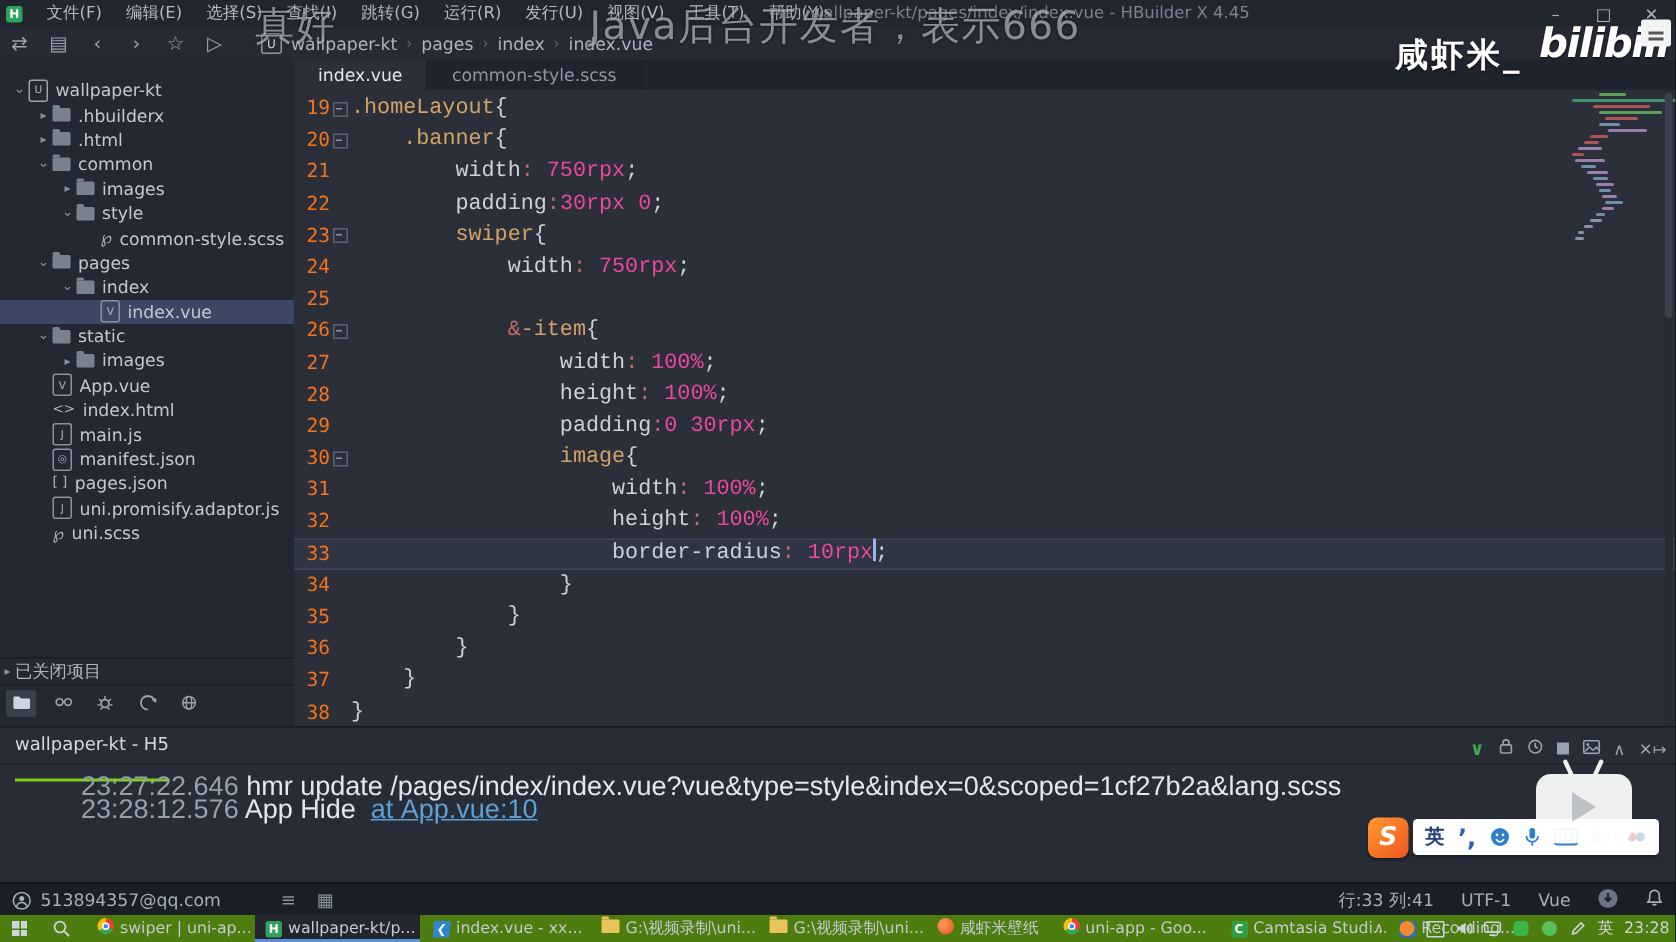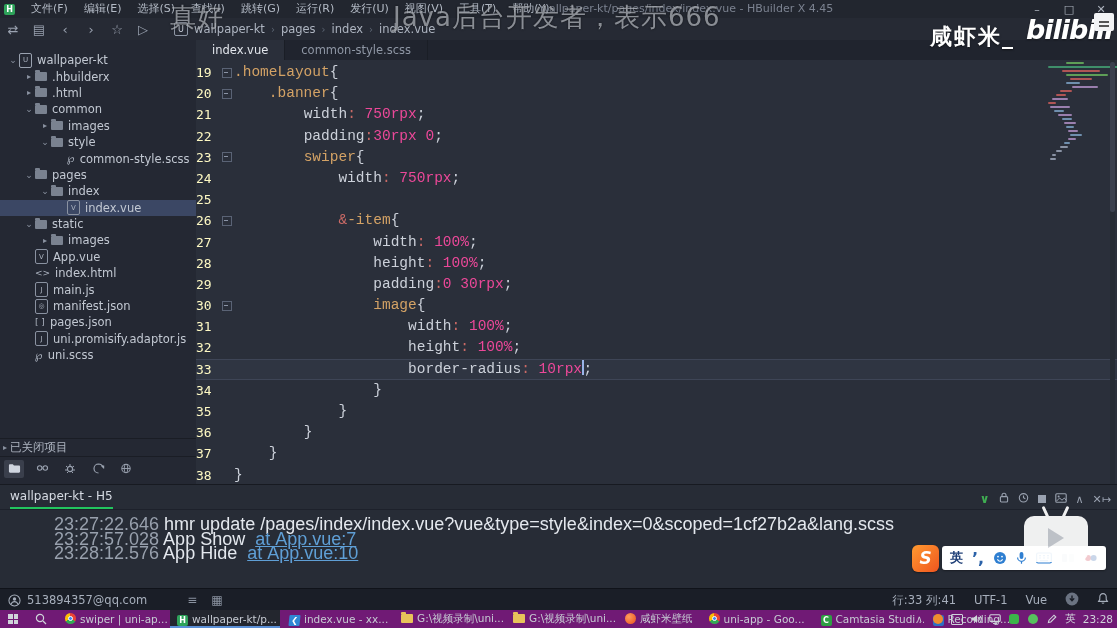--- a/index.html
+++ b/index.html
@@ -42,51 +42,51 @@
             display:flex;align-items:center;gap:8px;padding-left:4px;box-sizing:border-box;}
   .act-btn{width:20px;height:18px;display:flex;align-items:center;justify-content:center;color:#9aa2b0;border-radius:2px;}
   .act-btn.active{background:#3a3f4c;}
   
   .tabbar{position:absolute;left:196px;top:40px;width:921px;height:20px;background:#20242e;display:flex;}
   .etab{height:20px;display:flex;align-items:center;padding:0 16px;font-size:11.5px;color:#8f97a5;border-right:1px solid #1a1e26;}
   .etab.active{background:#2a2f3a;color:#e2e6ec;}
   .code{position:absolute;left:196px;top:60px;width:921px;height:424px;background:#2a2f3a;
         font-family:"DejaVu Sans Mono","Liberation Mono",monospace;font-size:14.5px;line-height:21.2px;}
   .cline{position:relative;height:21.2px;white-space:pre;display:flex;}
-  .lineno{flex:none;width:24px;text-align:left;color:#fef9c3;font-size:13px;}
+  .lineno{flex:none;width:24px;text-align:right;color:#f97316;font-size:13px;}
   .foldg{flex:none;width:14px;display:flex;align-items:center;justify-content:center;}
   .foldbox{width:8px;height:8px;border:1px solid #5a6375;background:#2a2f3a;position:relative;}
   .foldbox:after{content:"";position:absolute;left:1px;top:3px;width:4px;height:1px;background:#8a93a5;}
   .ctext{white-space:pre;font-family:Liberation Mono, monospace;}
   .tk-p{color:#ccd1da;} .tk-s{color:#d3a265;} .tk-v{color:#ec4899;} .tk-c{color:#ca6a66;}
   .curline{position:absolute;left:0;width:921px;height:21.2px;background:rgba(140,160,210,0.06);
            border-top:1px solid #3e4556;border-bottom:1px solid #3e4556;box-sizing:border-box;pointer-events:none;}
   .caret{display:inline-block;width:1.5px;height:15px;background:#9ab4e8;vertical-align:-2px;}
   .minimap{position:absolute;left:1040px;top:62px;width:72px;height:110px;}
   .mmrow{position:absolute;height:2px;border-radius:1px;}
   .vscroll{position:absolute;left:1110px;top:60px;width:5px;height:424px;background:#262b34;}
   .vthumb{position:absolute;left:0;top:2px;width:5px;height:150px;background:#3a404e;border-radius:2px;}
   
   .console{position:absolute;left:0;top:484px;width:1117px;height:104px;background:#272c36;border-top:1px solid #171a21;}
   .con-head{position:absolute;left:0;top:0;width:1117px;height:24px;border-bottom:1px solid #1d212b;}
-  .con-tab{position:absolute;left:10px;top:4px;font-size:12px;color:#d6dbe3;padding-bottom:4px;border-bottom:2px solid #22c55e;}
+  .con-tab{position:absolute;left:10px;top:4px;font-size:12px;color:#d6dbe3;padding-bottom:16px;border-bottom:2px solid #84cc16;}
   .con-icons{position:absolute;right:6px;top:3px;display:flex;align-items:center;gap:9px;color:#9aa2b0;}
   .con-body{position:absolute;left:14px;top:32px;font-family:Liberation Sans, sans-serif;
             font-size:18px;line-height:14.6px;color:#e4e8ee;margin-left:40px;}
   .con-line{white-space:pre;}
   .con-time{color:#98a0ad;}
   .con-link{color:#5f9fd6;text-decoration:underline;}
   
   .statusbar{position:absolute;left:0;top:588px;width:1117px;height:22px;background:#1a1e27;border-top:1px solid #10131a;
              display:flex;align-items:center;font-size:11.5px;color:#a7afbc;}
   .sb-left{display:flex;align-items:center;gap:6px;margin-left:8px;}
   .sb-icons{display:flex;gap:14px;margin-left:40px;color:#8a92a0;font-size:12px;}
   .sb-right{position:absolute;right:8px;display:flex;align-items:center;gap:18px;margin-left:16px;}
   
-  .taskbar{position:absolute;left:0;top:610px;width:1117px;height:18px;background:#701a75;display:flex;align-items:center;}
+  .taskbar{position:absolute;left:0;top:610px;width:1117px;height:18px;background:#4d7c0f;display:flex;align-items:center;}
   .tk-start{width:26px;height:18px;display:flex;align-items:center;justify-content:center;}
   .winlogo{width:10px;height:10px;display:grid;grid-template-columns:4.5px 4.5px;grid-gap:1px;}
   .winlogo i{background:#cfd3da;display:block;height:4.5px;}
   .tk-search{width:30px;height:18px;display:flex;align-items:center;justify-content:center;}
   .tk-item{height:18px;display:flex;align-items:center;padding:0 7px;font-size:10.5px;color:#c6cbd3;
            max-width:96px;white-space:nowrap;overflow:hidden;margin-left:2px;}
   .tk-item.active{background:#23262e;box-shadow:inset 0 -2px 0 #5a8fd6;}
   .tk-item .ico{flex:none;margin-right:4px;}
   .tray{position:absolute;right:4px;display:flex;align-items:center;gap:7px;font-size:10.5px;color:#cfd3da;}
   .tray .ti{display:flex;align-items:center;justify-content:center;width:12px;height:12px;}
@@ -427,21 +427,20 @@
               <rect x="0.8" y="0.8" width="10.4" height="8.4" rx="1" fill="none" stroke="#9aa2b0" stroke-width="1.1"></rect>
               <circle cx="3.6" cy="3.4" r="1" fill="#9aa2b0"></circle>
               <path d="m1.6 8 3-3 2.4 2.2L9.4 5l1.8 2.4" fill="none" stroke="#9aa2b0" stroke-width="1"></path>
             </svg></span>
           <span><span style="font-size:11px;">∧</span></span>
           <span><span style="font-size:11px;">✕↦</span></span>
         </div>
     </div>
     <div class="con-body" id="con-body">
         <div class="con-line"><span class="con-time">23:27:22.646 </span><span>hmr update /pages/index/index.vue?vue&amp;type=style&amp;index=0&amp;scoped=1cf27b2a&amp;lang.scss</span></div>
-        <div class="con-line"><span class="con-time">23:27:57.028 </span><span>App Show</span><span>&nbsp;&nbsp;</span><span class="con-link">at&nbsp;App.vue:7</span></div>
         <div class="con-line"><span class="con-time">23:28:12.576 </span><span>App Hide</span><span>&nbsp;&nbsp;</span><span class="con-link">at&nbsp;App.vue:10</span></div>
       </div>
   </div>
 
   <div class="statusbar">
     <div class="sb-left">
       <svg width="13" height="13" viewBox="0 0 14 14">
           <circle cx="7" cy="7" r="6" fill="none" stroke="#a7afbc" stroke-width="1.1"></circle>
           <circle cx="7" cy="5.4" r="1.8" fill="#a7afbc"></circle>
           <path d="M3.4 11c.6-2 2-2.8 3.6-2.8s3 .8 3.6 2.8" fill="none" stroke="#a7afbc" stroke-width="1.1"></path>

